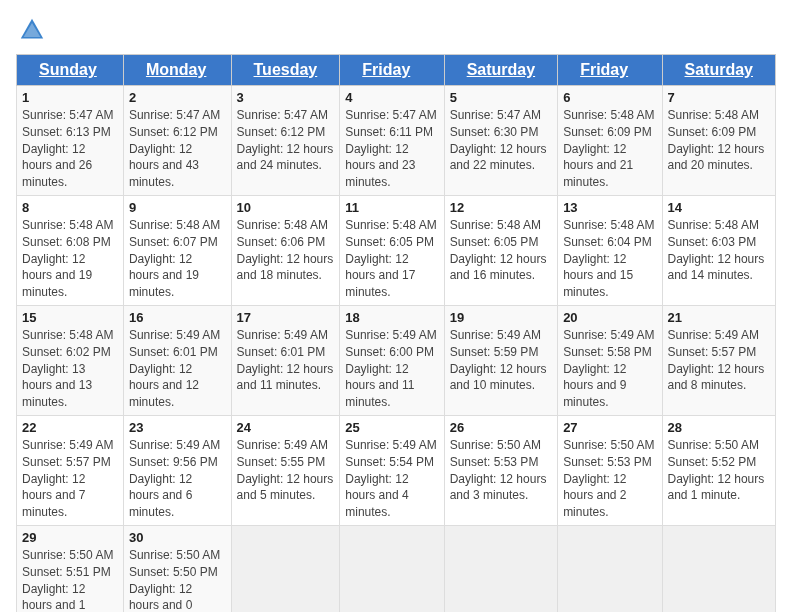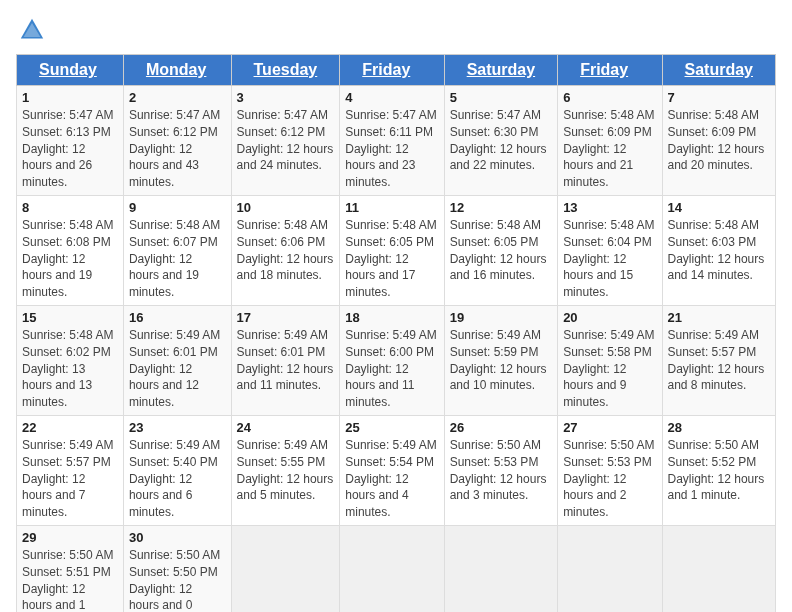--- a/index.html
+++ b/index.html
@@ -293,21 +293,21 @@
         <div class="day-info">
           <span>Sunrise: 5:49 AM</span><br>
           <span>Sunset: 5:57 PM</span><br>
           <span>Daylight: 12 hours and 7 minutes.</span>
         </div>
       </td>
         <td>
         <span class="day-num">23</span>
         <div class="day-info">
           <span>Sunrise: 5:49 AM</span><br>
-          <span>Sunset: 5:40 PM</span><br>
+          <span>Sunset: 9:56 PM</span><br>
           <span>Daylight: 12 hours and 6 minutes.</span>
         </div>
       </td>
         <td>
         <span class="day-num">24</span>
         <div class="day-info">
           <span>Sunrise: 5:49 AM</span><br>
           <span>Sunset: 5:55 PM</span><br>
           <span>Daylight: 12 hours and 5 minutes.</span>
         </div>

